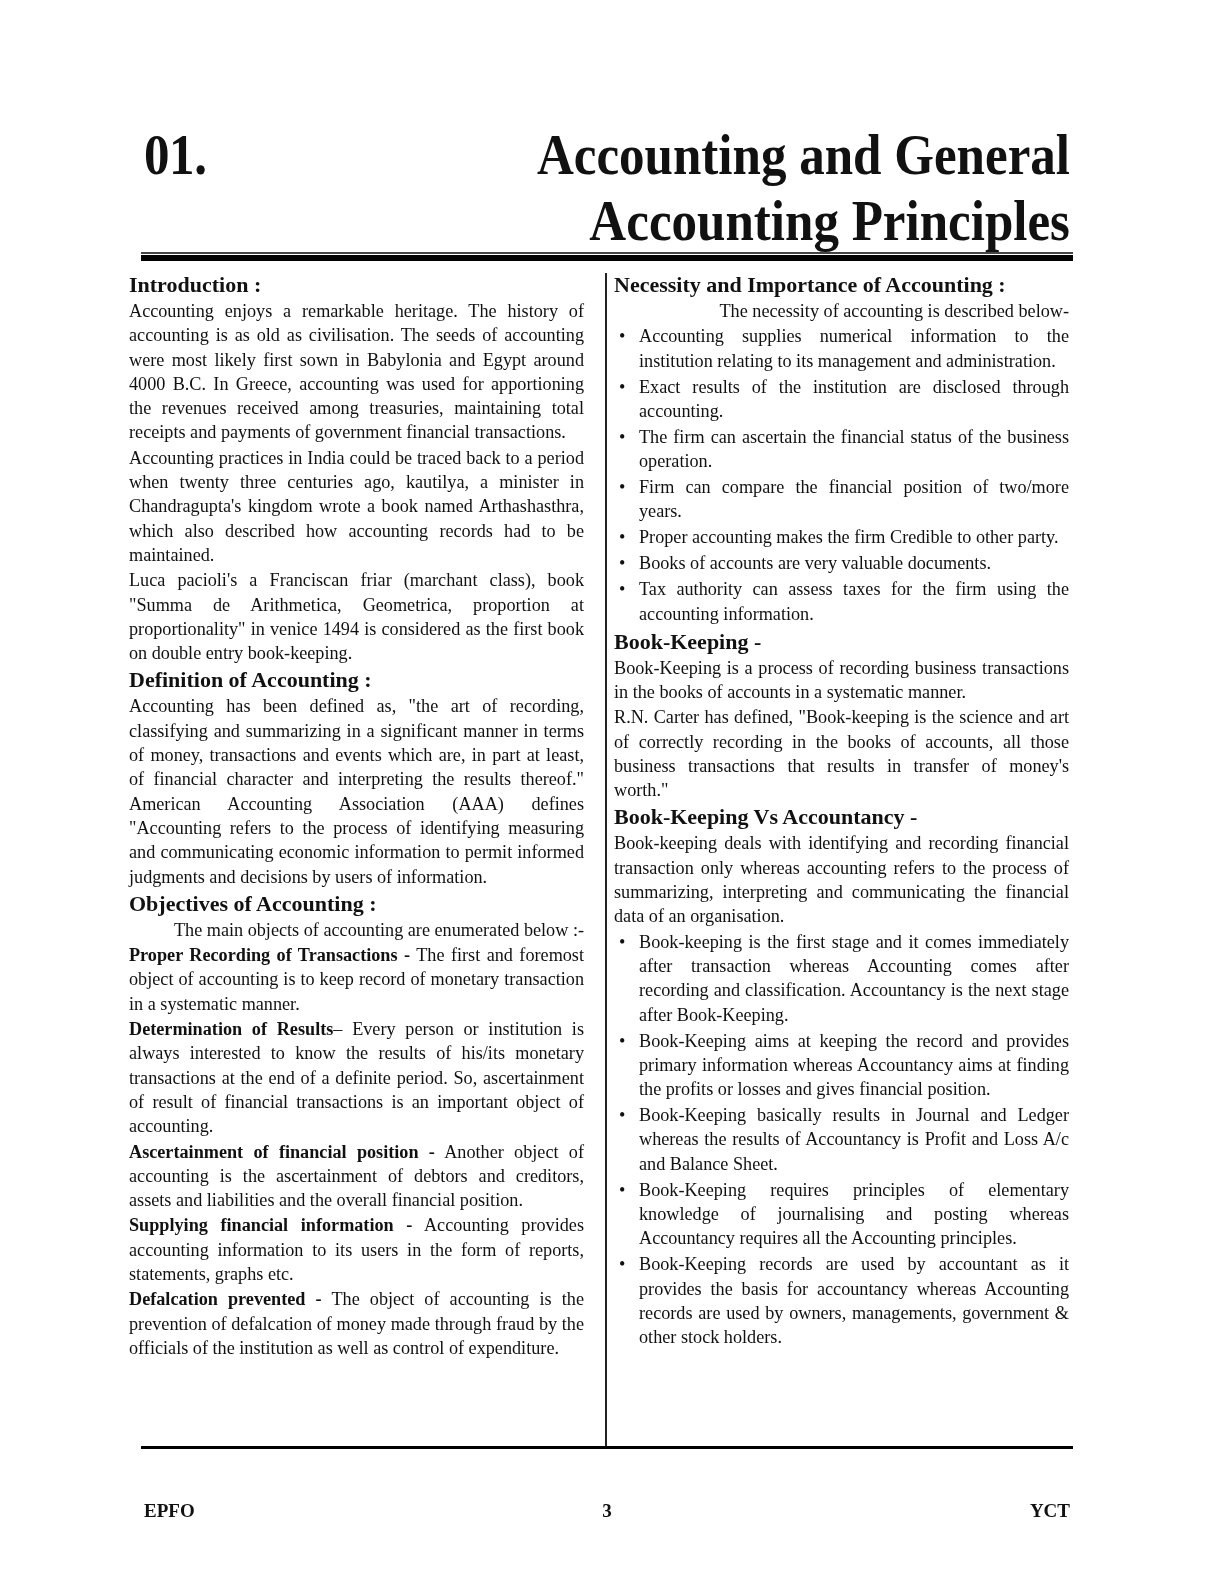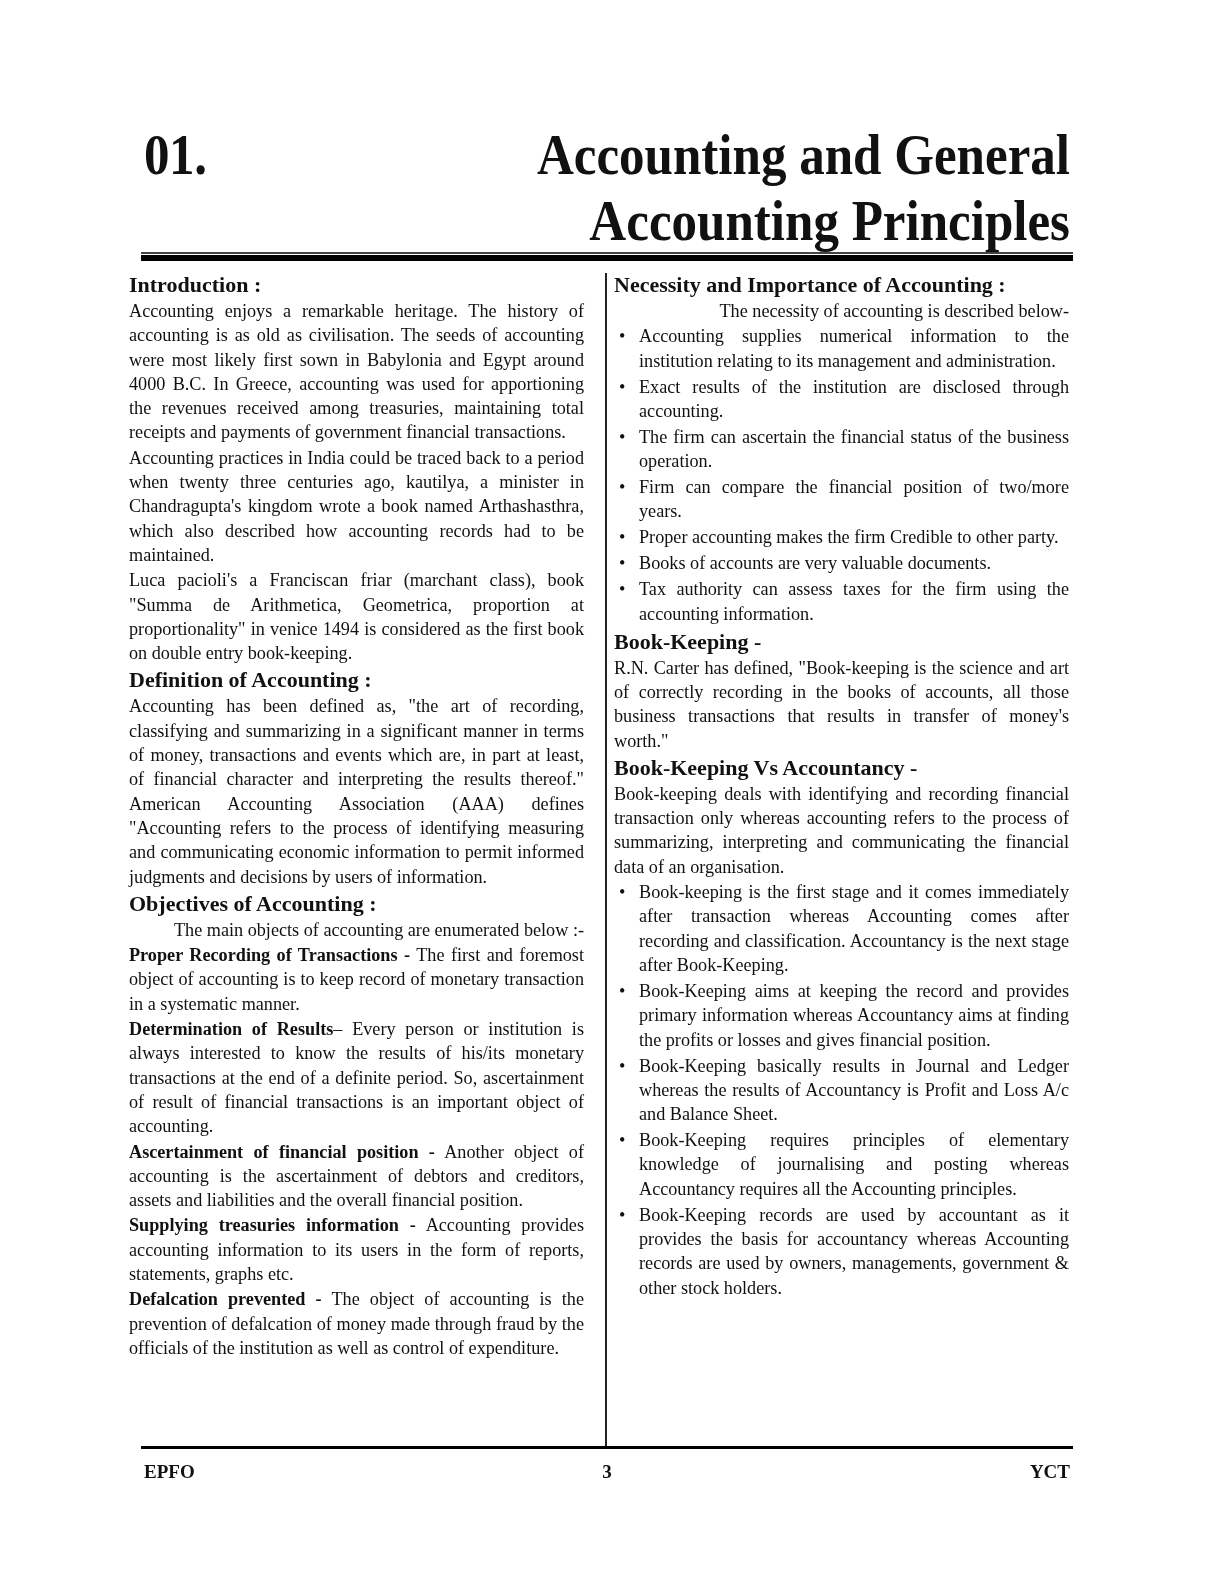--- a/index.html
+++ b/index.html
@@ -68,21 +68,21 @@
       left: 141px;
       width: 932px;
       top: 1446px;
       height: 3px;
       background: #000;
     }
     .footer {
       position: absolute;
       left: 144px;
       width: 926px;
-      top: 1461px;
+      top: 1500px;
       font-size: 19px;
       font-weight: bold;
       display: flex;
       justify-content: space-between;
       line-height: 22px;
     }
     .footer .center { position: absolute; left: 50%; transform: translateX(-50%); }
     .column {
       position: absolute;
       top: 271px;
@@ -140,21 +140,21 @@
   <section>
     <h2 class="h2">Definition of Accounting :</h2>
     <p>Accounting has been defined as, "the art of recording, classifying and summarizing in a significant manner in terms of money, transactions and events which are, in part at least, of financial character and interpreting the results thereof." American Accounting Association (AAA) defines "Accounting refers to the process of identifying measuring and communicating economic information to permit informed judgments and decisions by users of information.</p>
   </section>
   <section>
     <h2 class="h2">Objectives of Accounting :</h2>
     <p style="text-align:right">The main objects of accounting are enumerated below :-</p>
     <p><span class="lead-bold">Proper Recording of Transactions -</span><span> The first and foremost object of accounting is to keep record of monetary transaction in a systematic manner.</span></p>
     <p><span class="lead-bold">Determination of Results</span><span>– Every person or institution is always interested to know the results of his/its monetary transactions at the end of a definite period. So, ascertainment of result of financial transactions is an important object of accounting.</span></p>
     <p><span class="lead-bold">Ascertainment of financial position -</span><span> Another object of accounting is the ascertainment of debtors and creditors, assets and liabilities and the overall financial position.</span></p>
-    <p><span class="lead-bold">Supplying treasuries information -</span><span> Accounting provides accounting information to its users in the form of reports, statements, graphs etc.</span></p>
+    <p><span class="lead-bold">Supplying financial information -</span><span> Accounting provides accounting information to its users in the form of reports, statements, graphs etc.</span></p>
     <p><span class="lead-bold">Defalcation prevented -</span><span> The object of accounting is the prevention of defalcation of money made through fraud by the officials of the institution as well as control of expenditure.</span></p>
   </section>
 </div>
 
 <div class="col-divider"></div>
 
 <div class="column col-right">
   <section>
     <h2 class="h2">Necessity and Importance of Accounting :</h2>
     <p style="text-align:right">The necessity of accounting is described below-</p>
@@ -163,20 +163,21 @@
       <li><span class="dot">•</span><span>Exact results of the institution are disclosed through accounting.</span></li>
       <li><span class="dot">•</span><span>The firm can ascertain the financial status of the business operation.</span></li>
       <li><span class="dot">•</span><span>Firm can compare the financial position of two/more years.</span></li>
       <li><span class="dot">•</span><span>Proper accounting makes the firm Credible to other party.</span></li>
       <li><span class="dot">•</span><span>Books of accounts are very valuable documents.</span></li>
       <li><span class="dot">•</span><span>Tax authority can assess taxes for the firm using the accounting information.</span></li>
     </ul>
   </section>
   <section>
     <h2 class="h2">Book-Keeping -</h2>
+    <p>Book-Keeping is a process of recording business transactions in the books of accounts in a systematic manner.</p>
     <p>R.N. Carter has defined, "Book-keeping is the science and art of correctly recording in the books of accounts, all those business transactions that results in transfer of money's worth."</p>
   </section>
   <section>
     <h2 class="h2">Book-Keeping Vs Accountancy -</h2>
     <p>Book-keeping deals with identifying and recording financial transaction only whereas accounting refers to the process of summarizing, interpreting and communicating the financial data of an organisation.</p>
     <ul class="bullets">
       <li><span class="dot">•</span><span>Book-keeping is the first stage and it comes immediately after transaction whereas Accounting comes after recording and classification. Accountancy is the next stage after Book-Keeping.</span></li>
       <li><span class="dot">•</span><span>Book-Keeping aims at keeping the record and provides primary information whereas Accountancy aims at finding the profits or losses and gives financial position.</span></li>
       <li><span class="dot">•</span><span>Book-Keeping basically results in Journal and Ledger whereas the results of Accountancy is Profit and Loss A/c and Balance Sheet.</span></li>
       <li><span class="dot">•</span><span>Book-Keeping requires principles of elementary knowledge of journalising and posting whereas Accountancy requires all the Accounting principles.</span></li>

